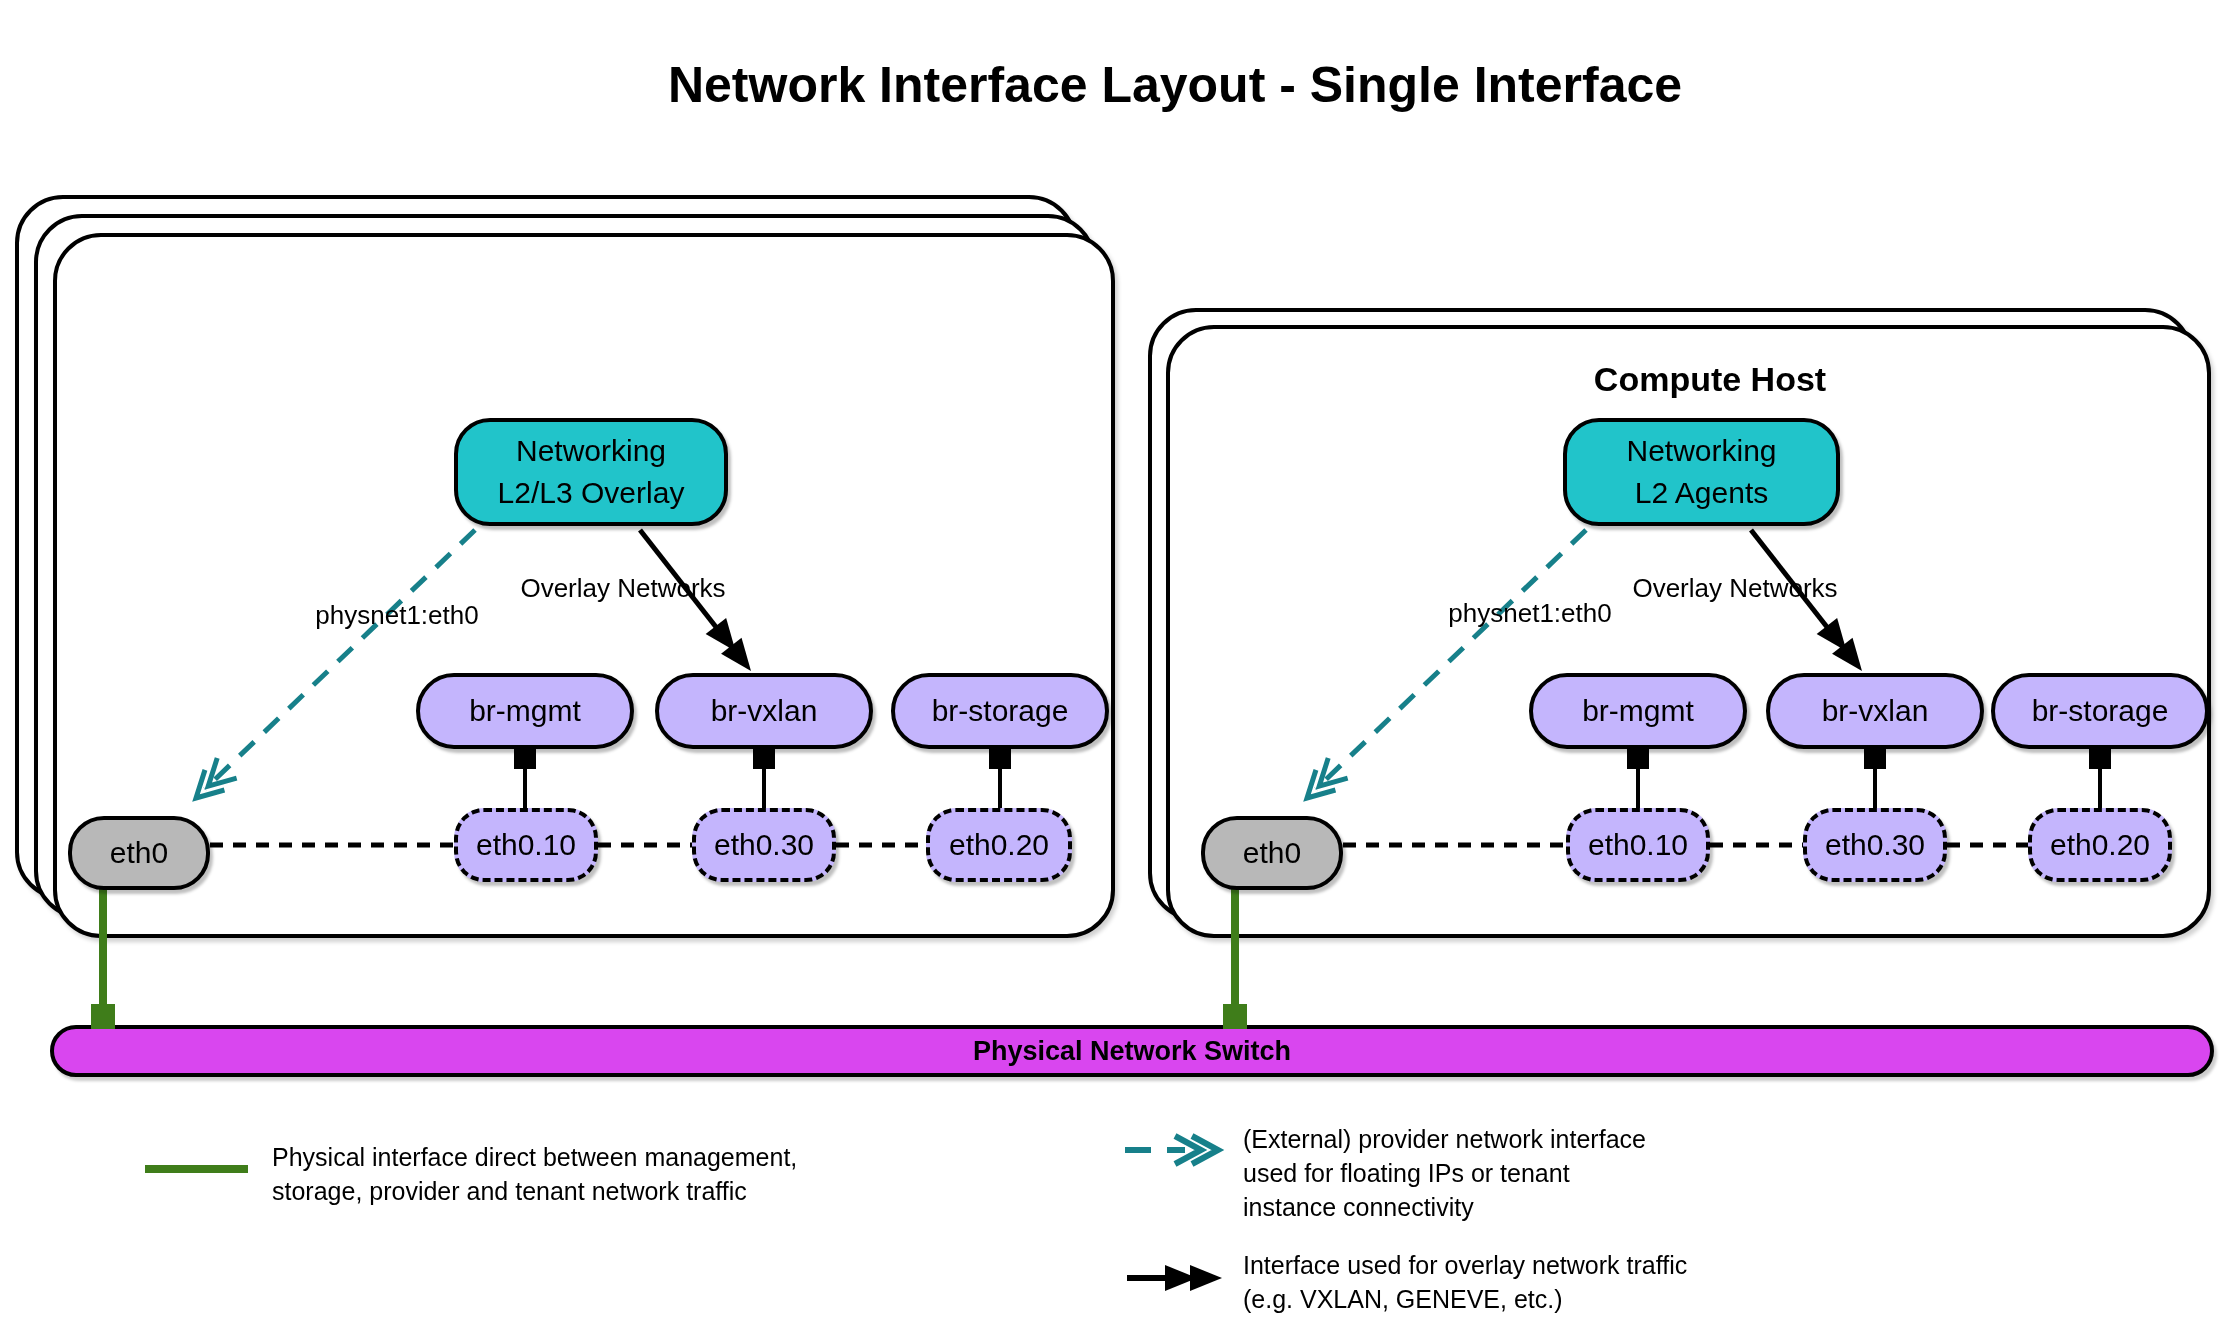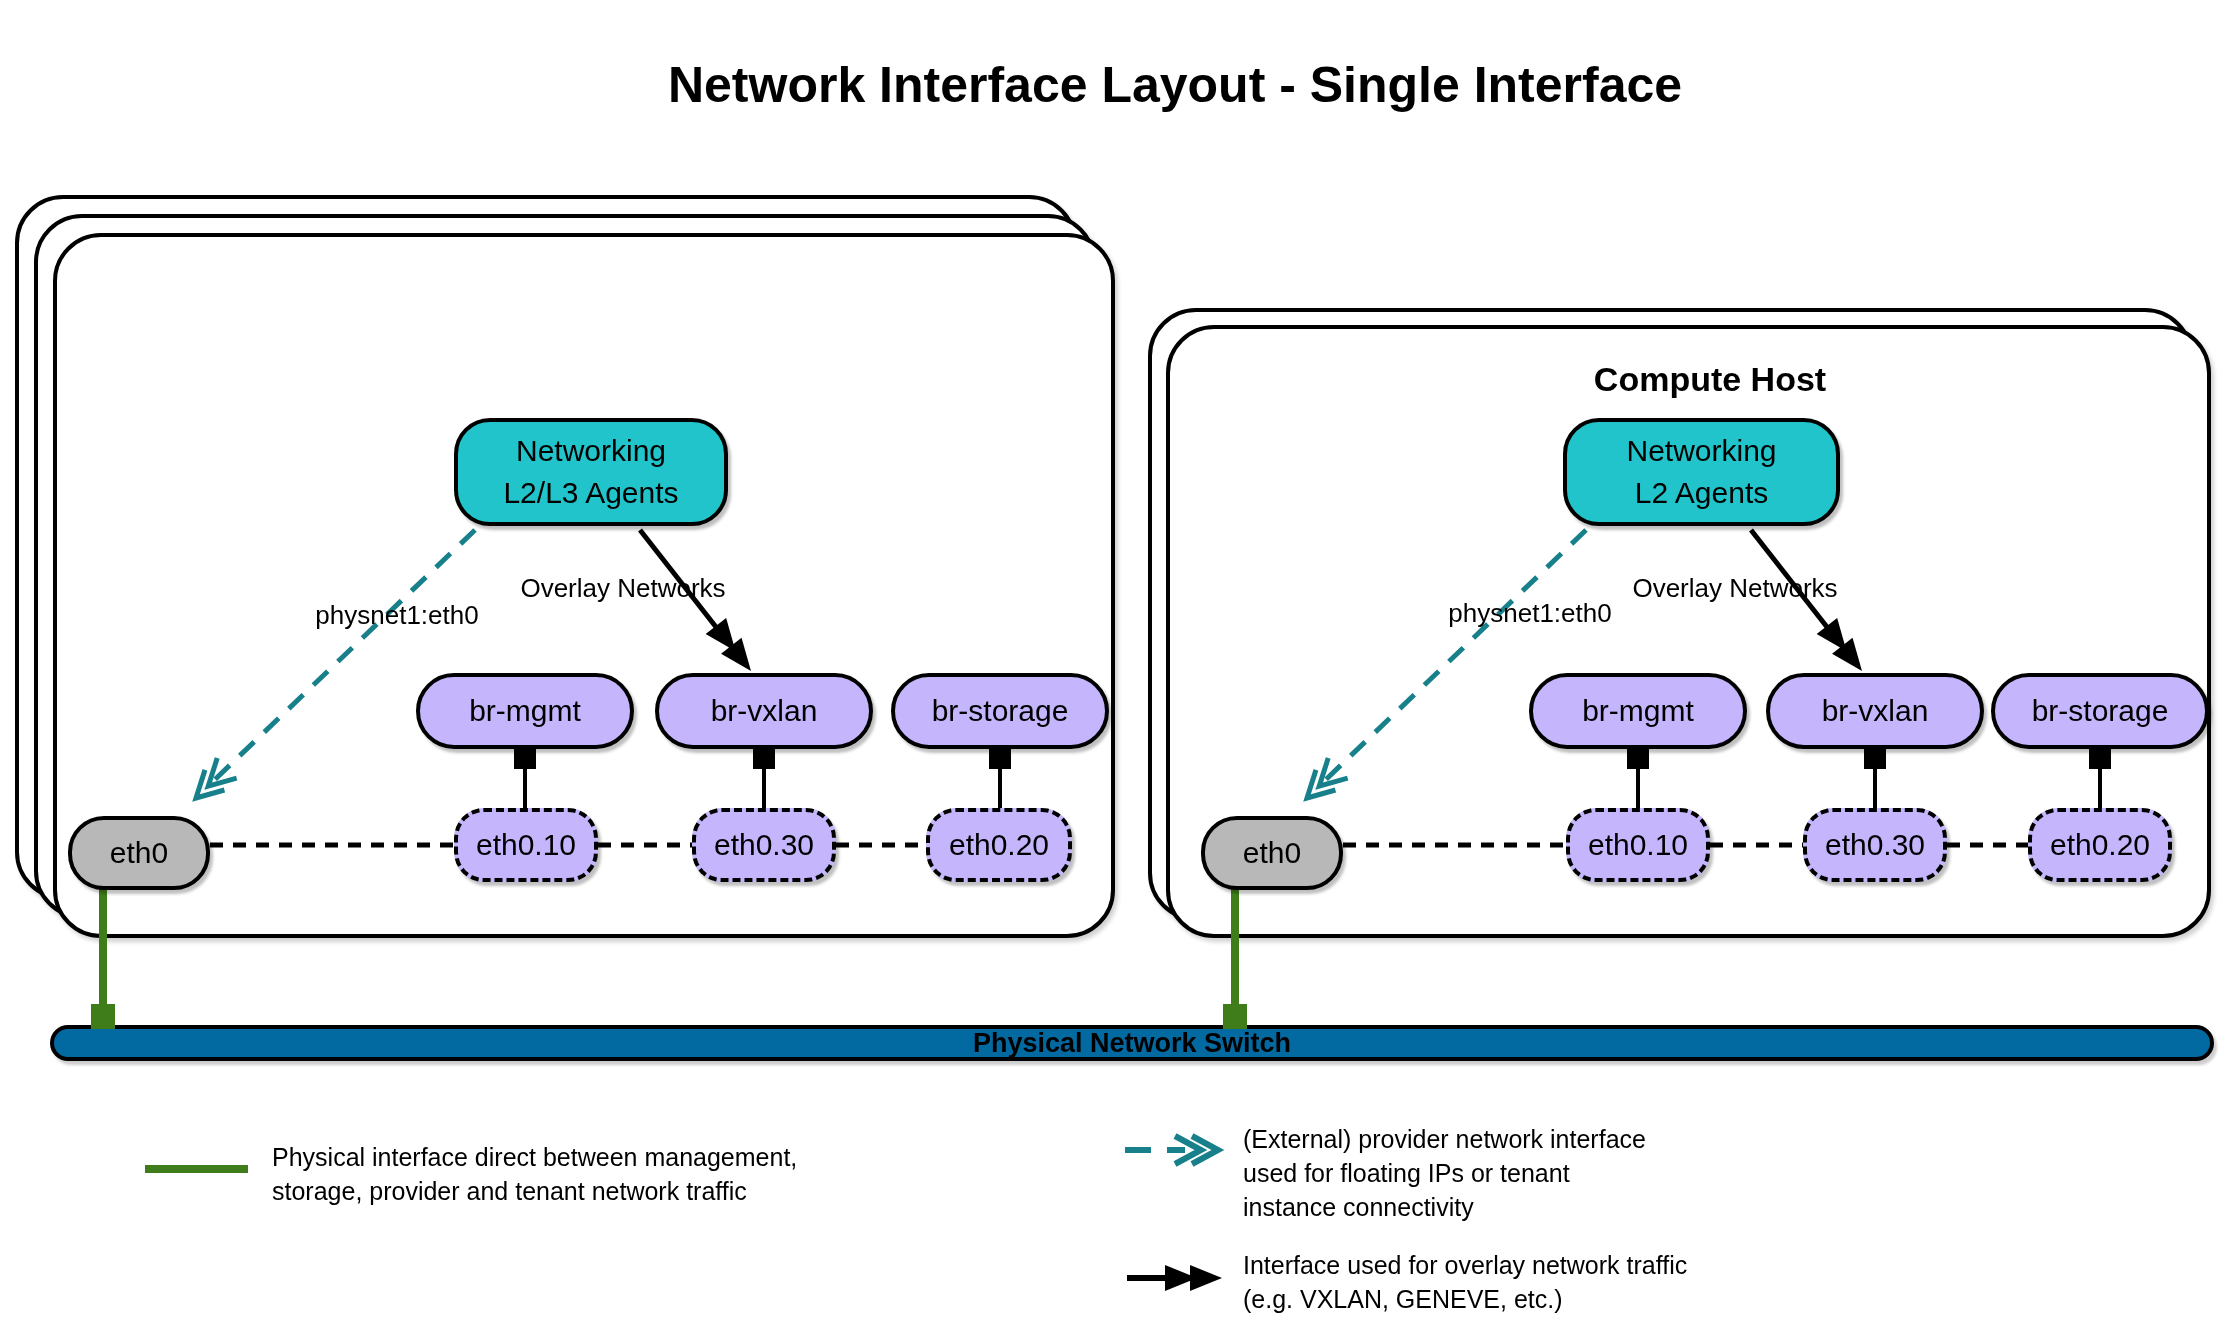--- a/index.html
+++ b/index.html
@@ -26,21 +26,21 @@
     line-height:50px; text-align:center; white-space:nowrap; z-index:3;
   }
   .page-title {
     position:absolute; transform:translateX(-50%); font-weight:bold; font-size:50px;
     white-space:nowrap; z-index:3;
   }
   .arrow-label {
     position:absolute; transform:translate(-50%,-50%); font-size:26px; white-space:nowrap; z-index:3;
   }
   .switchbar {
-    position:absolute; left:50px; top:1025px; width:2164px; height:36px; background:#0369a1;
+    position:absolute; left:50px; top:1025px; width:2164px; height:52px; background:#d946ef;
     border:4px solid #000; border-radius:28px; box-sizing:border-box;
     display:flex; align-items:center; justify-content:center;
     font-weight:bold; font-size:27px; box-shadow:3px 4px 3px rgba(0,0,0,0.2); z-index:1;
   }
   .legend-text { position:absolute; font-size:25px; line-height:34px; z-index:3; }
   svg.overlay { position:absolute; left:0; top:0; z-index:2; pointer-events:none; }
 </style>
 </head>
 <body>
 
@@ -122,21 +122,21 @@
       <g transform="translate(1222,1278)" fill="#000">
         <path d="M0 0 L-32 -13 L-32 13 Z"></path>
         <path d="M-25 0 L-57 -13 L-57 13 Z"></path>
       </g>
     </g>
   </svg>
 
 
   <div class="pill agent" style="left:454px; top:418px; width:274px; height:108px;">
     <div>Networking</div>
-    <div>L2/L3 Agents</div>
+    <div>L2/L3 Overlay</div>
   </div>
 
   <div class="arrow-label" style="left:397px; top:615px;">physnet1:eth0</div>
   <div class="arrow-label" style="left:623px; top:588px;">Overlay Networks</div>
 
   <div class="pill" style="left:416px; top:673px; width:218px; height:76px;">br-mgmt</div>
   <div class="pill" style="left:655px; top:673px; width:218px; height:76px;">br-vxlan</div>
   <div class="pill" style="left:891px; top:673px; width:218px; height:76px;">br-storage</div>
 
   <div class="pill gray" style="left:68px; top:808px; width:142px; height:74px; border-radius:36px;">eth0</div>

